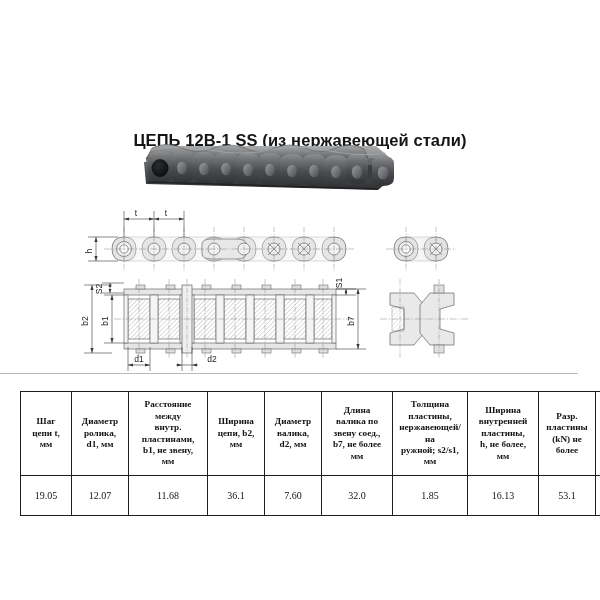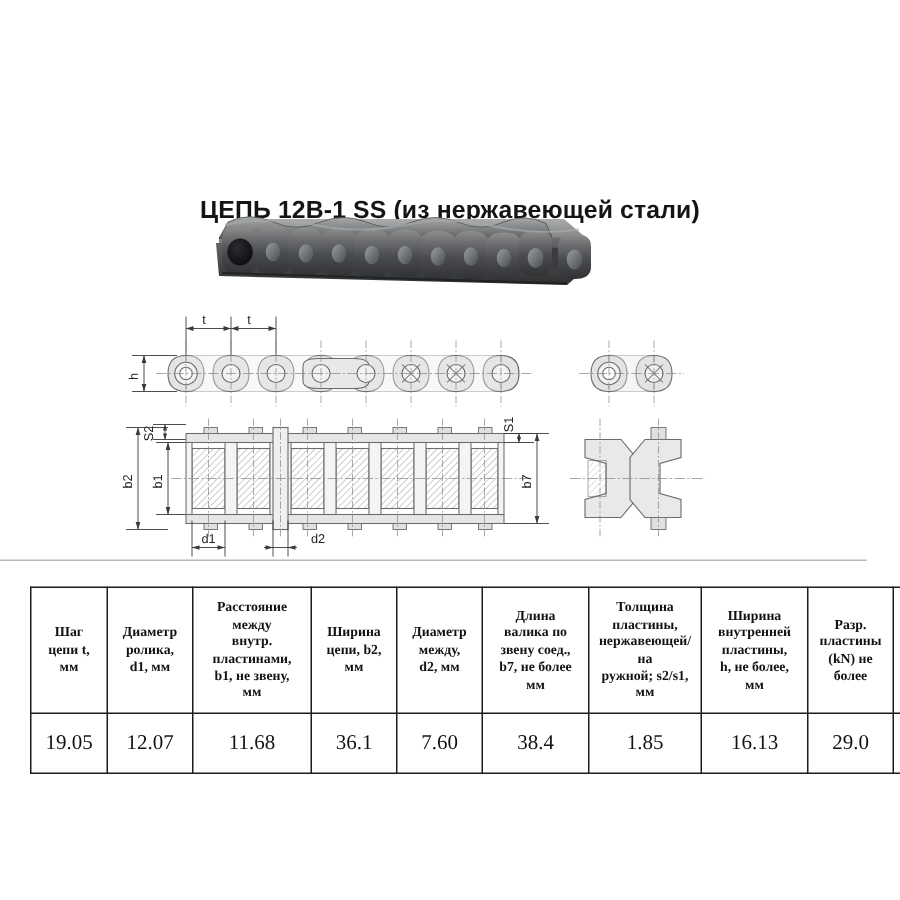--- a/index.html
+++ b/index.html
@@ -82,21 +82,21 @@
   }
   tr.header-row td {
     height: 79px;
     font-size: 9.2px;
     font-weight: bold;
     line-height: 11.4px;
     padding: 2px 2px;
   }
   tr.value-row td {
     height: 37px;
-    font-size: 14px;
+    font-size: 10px;
     font-weight: normal;
     font-family: "Liberation Sans", sans-serif;
     margin-left: 48px;
   }
 
   
   .dim {
     font-family: "Liberation Sans", sans-serif;
     font-size: 8.5px;
     fill: #222;
@@ -500,21 +500,21 @@
           <span>b1, не звену,</span><br>
           <span>мм</span>
         </td>
         <td style="width:52px">
           <span>Ширина</span><br>
           <span>цепи, b2,</span><br>
           <span>мм</span>
         </td>
         <td style="width:52px">
           <span>Диаметр</span><br>
-          <span>между,</span><br>
+          <span>валика,</span><br>
           <span>d2, мм</span>
         </td>
         <td style="width:66px">
           <span>Длина</span><br>
           <span>валика по</span><br>
           <span>звену соед.,</span><br>
           <span>b7, не более</span><br>
           <span>мм</span>
         </td>
         <td style="width:70px">
@@ -543,23 +543,23 @@
           <br>
           
         </td>
       </tr>
       <tr class="value-row">
         <td>19.05</td>
         <td>12.07</td>
         <td>11.68</td>
         <td>36.1</td>
         <td>7.60</td>
-        <td>38.4</td>
+        <td>32.0</td>
         <td>1.85</td>
         <td>16.13</td>
-        <td>29.0</td>
+        <td>53.1</td>
         <td class="hl-val">
           
         </td>
       </tr>
     </tbody>
   </table>
 </div>
 
 </body></html>

